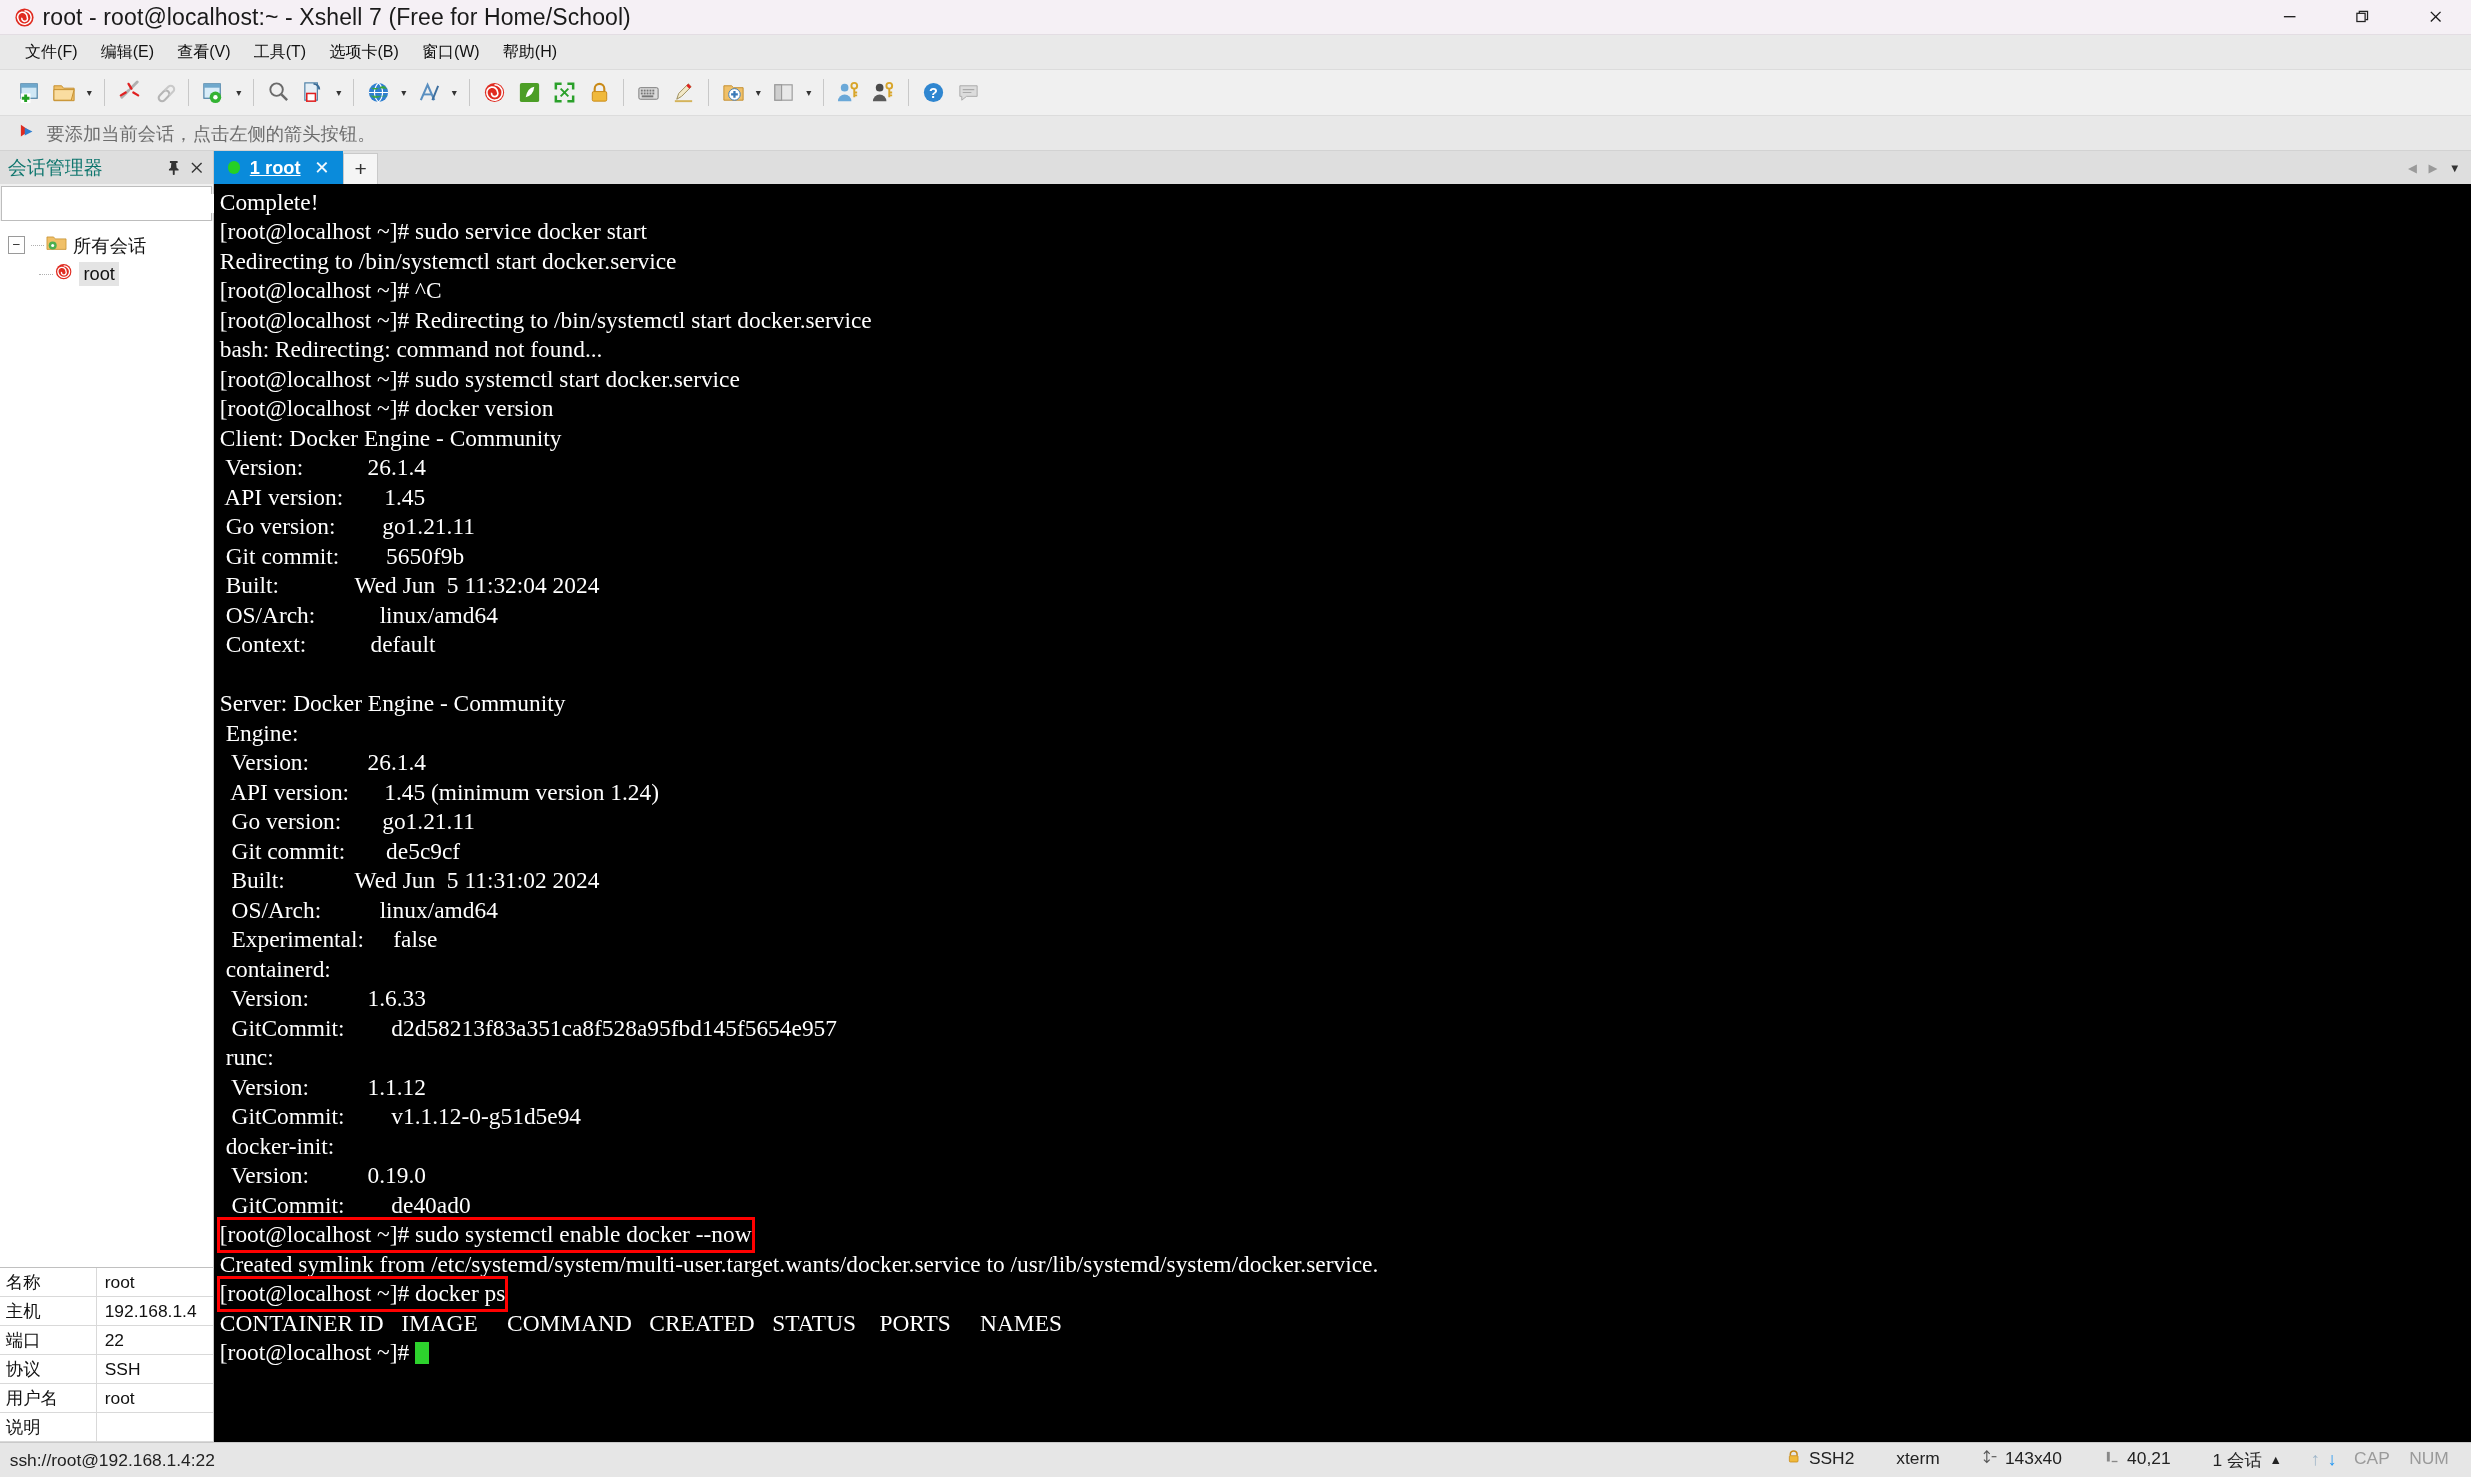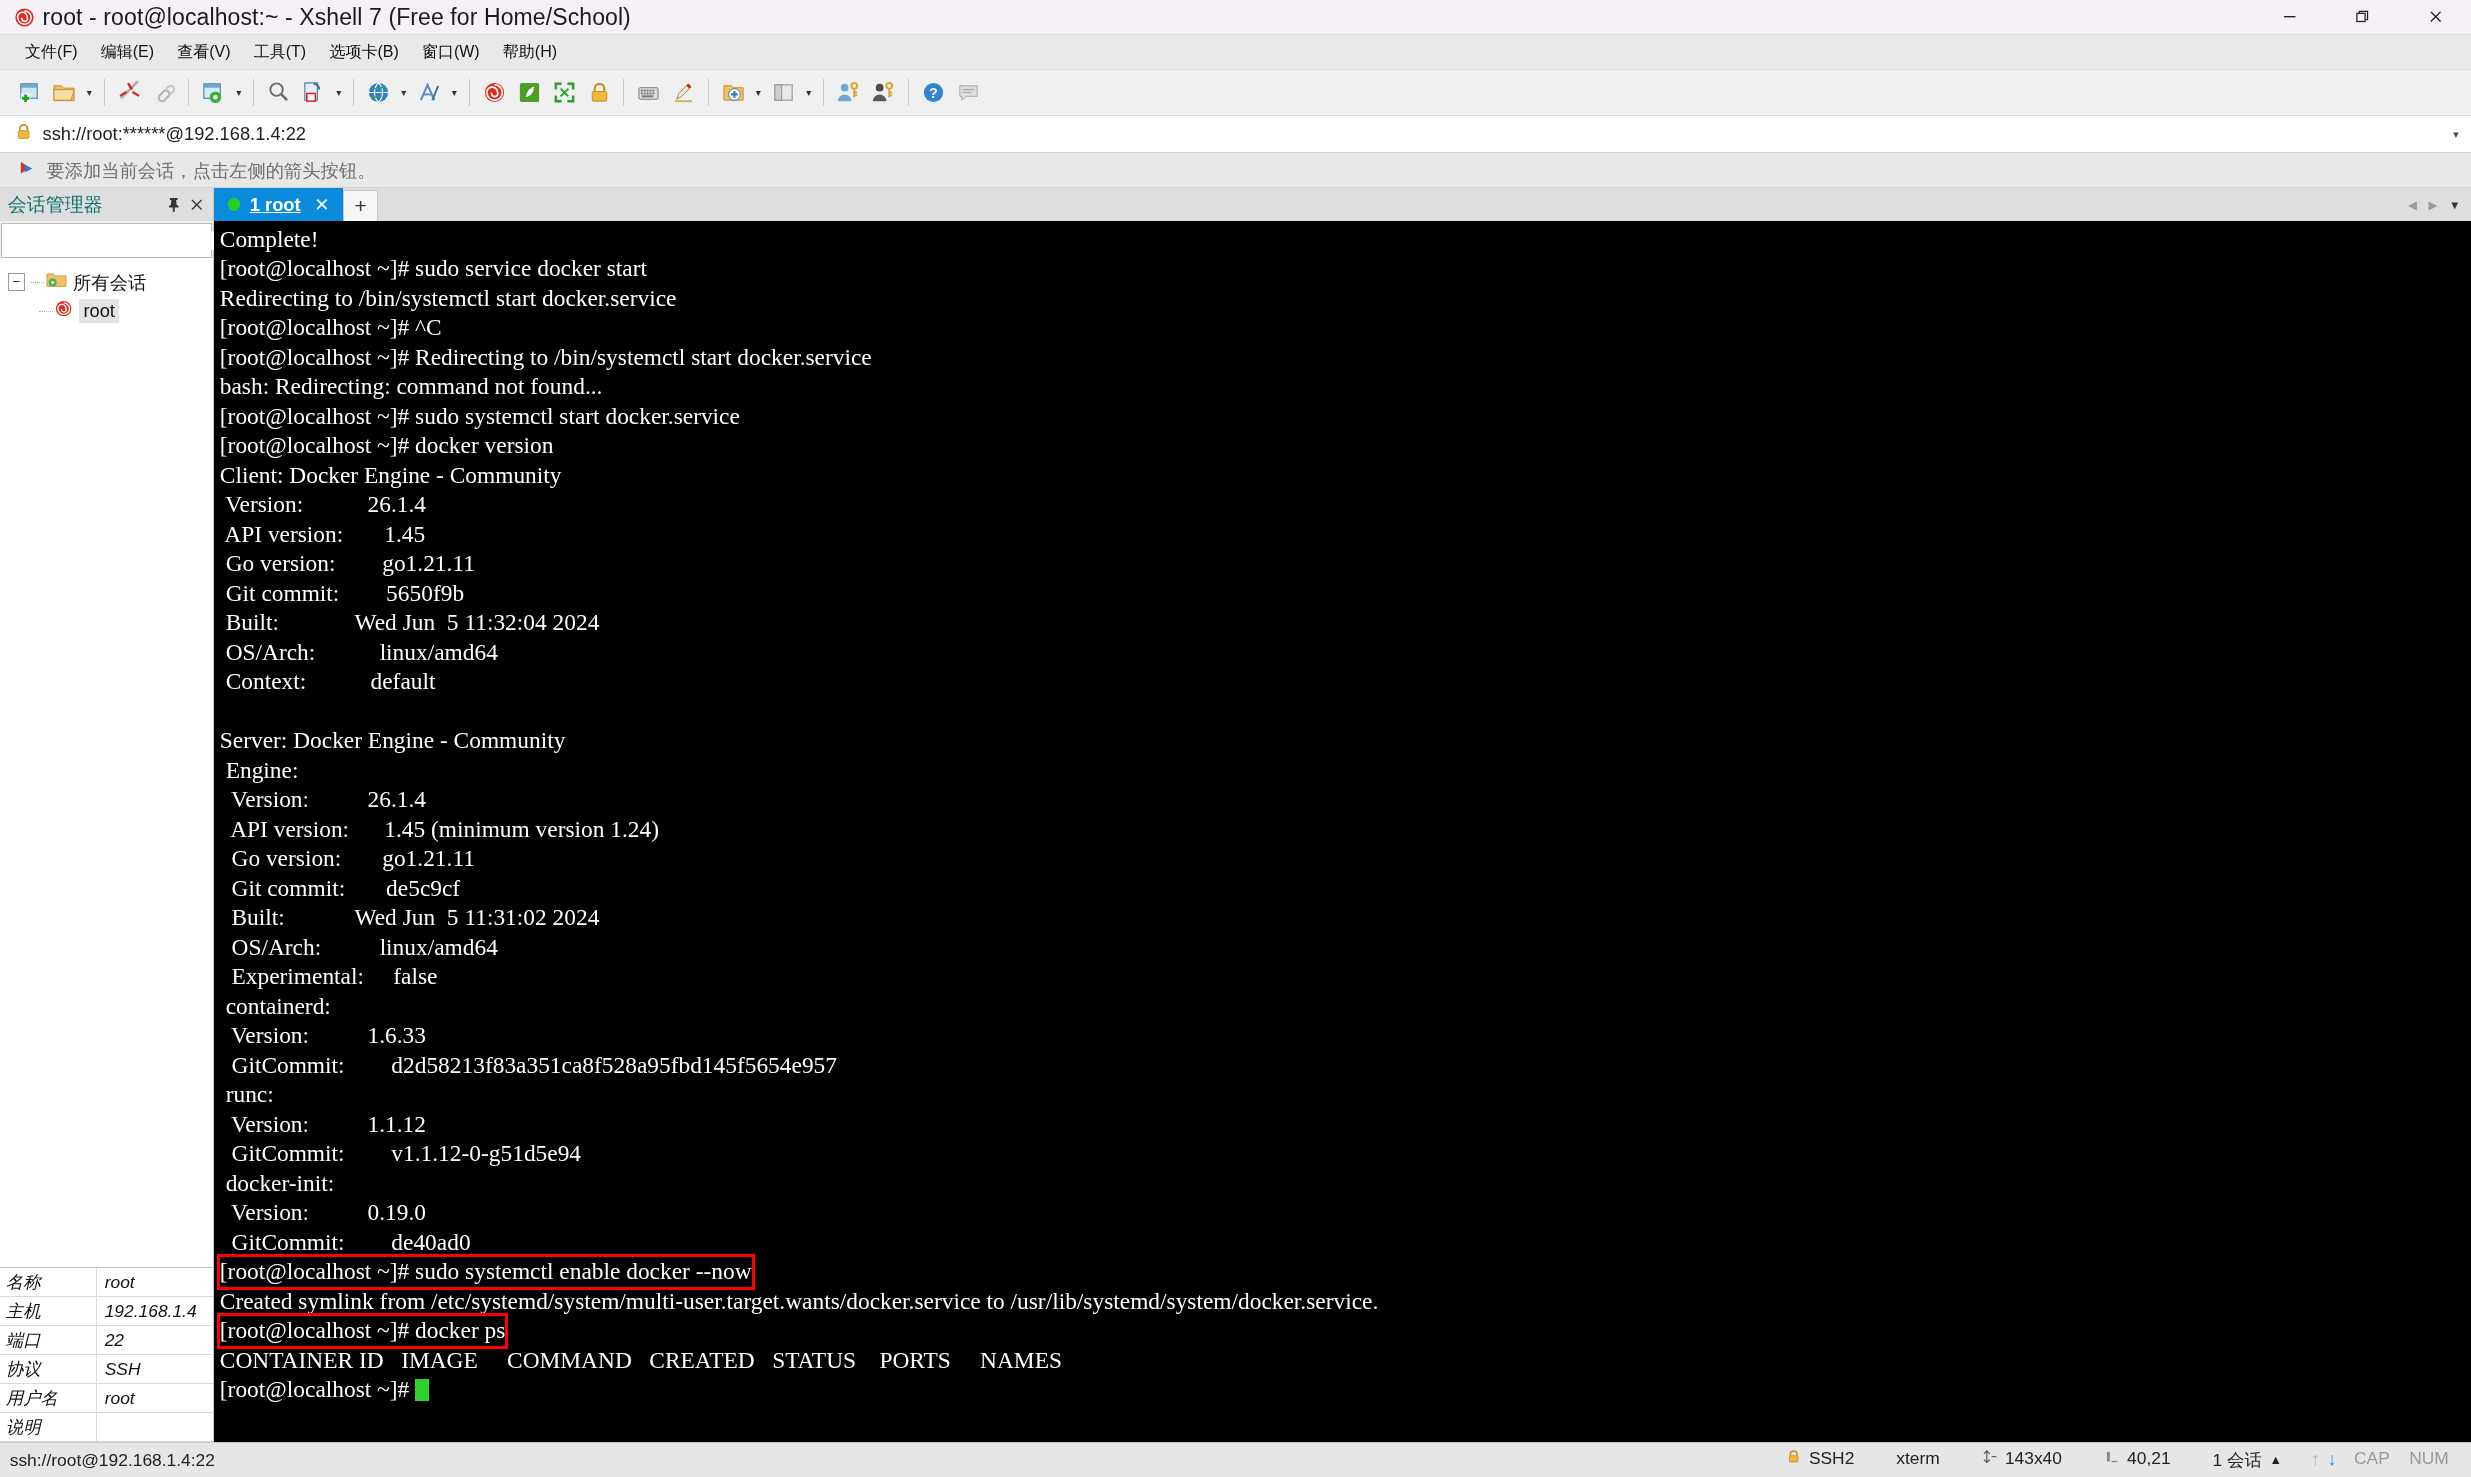--- a/index.html
+++ b/index.html
@@ -82,21 +82,21 @@
   .sb-tree { flex:1; background:#ffffff; padding: 9.7px 0 0 0; font-size: 18.3px; color:#111; }
   .tree-row { display:flex; align-items:center; height:29px; padding-left: 7.7px; white-space:nowrap;}
   .tree-row.child { padding-left: 39px; }
   .tree-toggle { width:17.4px; height:17.4px; border:1px solid #9a9a9a; background:#fff; display:flex;
                  align-items:center; justify-content:center; font-size:13.5px; line-height:1; color:#333; margin-right:5.8px;}
   .tree-dots { width: 13.5px; height: 1px; border-top: 1.9px dotted #b0b0b0; margin-right: 1.9px; }
   .tree-label { margin-left: 5.8px; }
   .tree-label.sel { background:#e4e4e4; padding: 1px 3.9px; }
 
   
-  .props { border-top: 1px solid #c0c0c0; background:#fff;font-style:italic; }
+  .props { border-top: 1px solid #c0c0c0; background:#fff; }
   .prop-row { display:flex; height:29px; border-bottom:1px solid #d9d9d9; font-size:17.4px; color:#111; }
   .prop-key { width: 97px; min-width:97px; padding-left: 5.8px; display:flex; align-items:center;
               border-right:1px solid #d9d9d9; }
   .prop-val { flex:1; padding-left: 7.7px; display:flex; align-items:center; overflow:hidden; white-space:nowrap; }
 
   
   .term-area { flex:1; display:flex; flex-direction:column; min-width:0; }
   .tabbar { height: 33px; min-height:33px; background:#dedede; display:flex; align-items:flex-end; }
   .tab { height: 33px; background:#0a8bdb; color:#fff; display:flex; align-items:center;
          padding: 0 9.7px 0 13.5px; font-size:18.3px; font-weight:bold; gap: 9.7px; }
@@ -343,30 +343,20 @@
       </svg>
     </div>
     <div class="tb">
       <svg width="25" height="25" viewBox="0 0 26 26">
         <path d="M4 6 h18 v11 h-11 l-5 4 v-4 H4 Z" fill="#dcdcdc" stroke="#aaa" stroke-width="1"></path>
         <path d="M7 10 h12 M7 13 h9" stroke="#aaa" stroke-width="1.2"></path>
       </svg>
     </div>
   </div>
 
-  <div class="addrbar">
-    <span>
-      <svg width="19.3" height="19.3" viewBox="0 0 20 20">
-        <path d="M6 9 V7 a4 4 0 0 1 8 0 v2" fill="none" stroke="#c98a18" stroke-width="1.8"></path>
-        <rect x="4.5" y="9" width="11" height="8" rx="1.2" fill="#f0b93b" stroke="#c98a18" stroke-width=".9"></rect>
-      </svg>
-    </span>
-    <span class="addr-text">ssh://root:******@192.168.1.4:22</span>
-    <span class="addr-caret">▾</span>
-  </div>
 
   <div class="hintbar">
     <span>
       <svg width="19.3" height="19.3" viewBox="0 0 20 20">
         <path d="M4 4 L13 10 L4 16 Z" fill="#e02b20"></path>
         <path d="M8 7 L16 11 L8 15 Z" fill="#2f7fd0"></path>
       </svg>
     </span>
     <span class="hint-text">要添加当前会话，点击左侧的箭头按钮。</span>
   </div>

